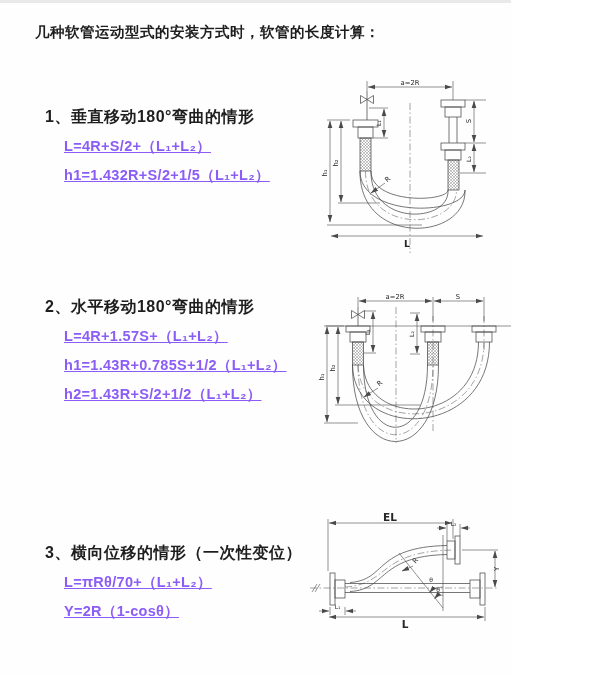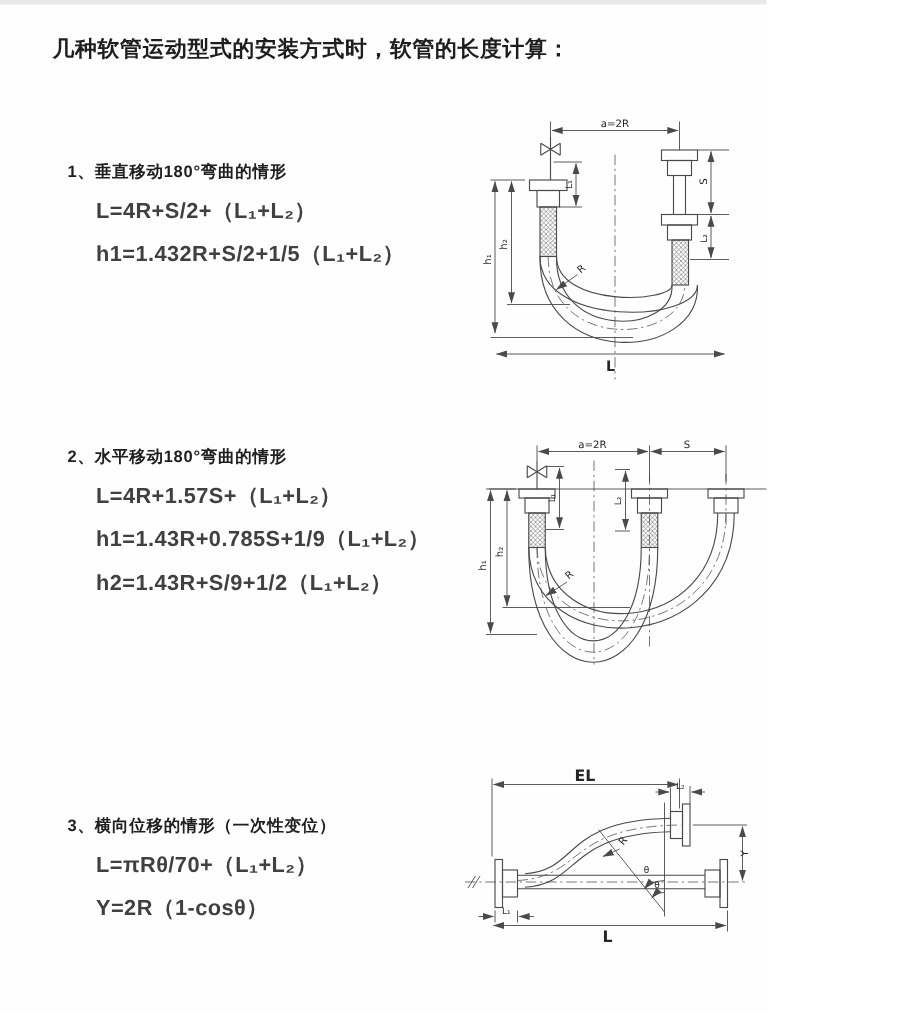--- a/index.html
+++ b/index.html
@@ -6,22 +6,22 @@
   .page{
     position:relative;width:511px;height:675px;background:#fefefe;
     font-family:"Liberation Sans","DejaVu Sans",sans-serif;color:#1e1e1e;
     overflow:hidden;border-top:3px solid #e9e9e9;box-sizing:border-box;
   }
   .title{
     position:absolute;left:35px;top:20px;margin:0;
     font-size:14.5px;font-weight:bold;letter-spacing:0.5px;
   }
   .sec{position:absolute;left:45px;width:300px;}
-  .sec-heading{font-size:11px;font-weight:bold;letter-spacing:0.5px;margin:0 0 9px 0;}
-  .formula{font-size:14.5px;font-weight:bold;color:#404040;padding-left:19px;margin:0 0 10px 0;letter-spacing:0.3px;}
+  .sec-heading{font-size:16px;font-weight:bold;letter-spacing:0.5px;margin:0 0 9px 0;}
+  .formula{font-size:14.5px;font-weight:bold;color:#8b5cf6;padding-left:19px;margin:0 0 10px 0;letter-spacing:0.3px;text-decoration:underline;}
   svg.diag{position:absolute;overflow:visible;}
   svg .ln{stroke:#4a4a4a;fill:none;stroke-width:0.75;}
   svg .thin{stroke:#4a4a4a;fill:none;stroke-width:0.6;}
   svg .cl{stroke:#5a5a5a;fill:none;stroke-width:0.55;stroke-dasharray:7 2.5 1.5 2.5;}
   svg text{fill:#262626;stroke:none;font-family:"DejaVu Sans",sans-serif;}
   .dimtxt{font-size:6.8px;}
   .dimtxt-sm{font-size:6px;}
   .biglbl{font-size:9.5px;font-weight:bold;}
 </style>
 </head>
@@ -44,22 +44,22 @@
 
   <section class="sec" style="top:104px">
     <div class="sec-heading">1、垂直移动180°弯曲的情形</div>
     <div class="formula">L=4R+S/2+（L₁+L₂）</div>
     <div class="formula">h1=1.432R+S/2+1/5（L₁+L₂）</div>
   </section>
 
   <section class="sec" style="top:294px">
     <div class="sec-heading">2、水平移动180°弯曲的情形</div>
     <div class="formula">L=4R+1.57S+（L₁+L₂）</div>
-    <div class="formula">h1=1.43R+0.785S+1/9（L₁+L₂）</div>
-    <div class="formula">h2=1.43R+S/9+1/2（L₁+L₂）</div>
+    <div class="formula">h1=1.43R+0.785S+1/2（L₁+L₂）</div>
+    <div class="formula">h2=1.43R+S/2+1/2（L₁+L₂）</div>
   </section>
 
   <section class="sec" style="top:540px">
     <div class="sec-heading">3、横向位移的情形（一次性变位）</div>
     <div class="formula">L=πRθ/70+（L₁+L₂）</div>
     <div class="formula">Y=2R（1-cosθ）</div>
   </section>
 
   <svg class="diag" style="left:322px;top:72px" width="172" height="186" viewBox="0 0 172 186">
     <g class="cl">

